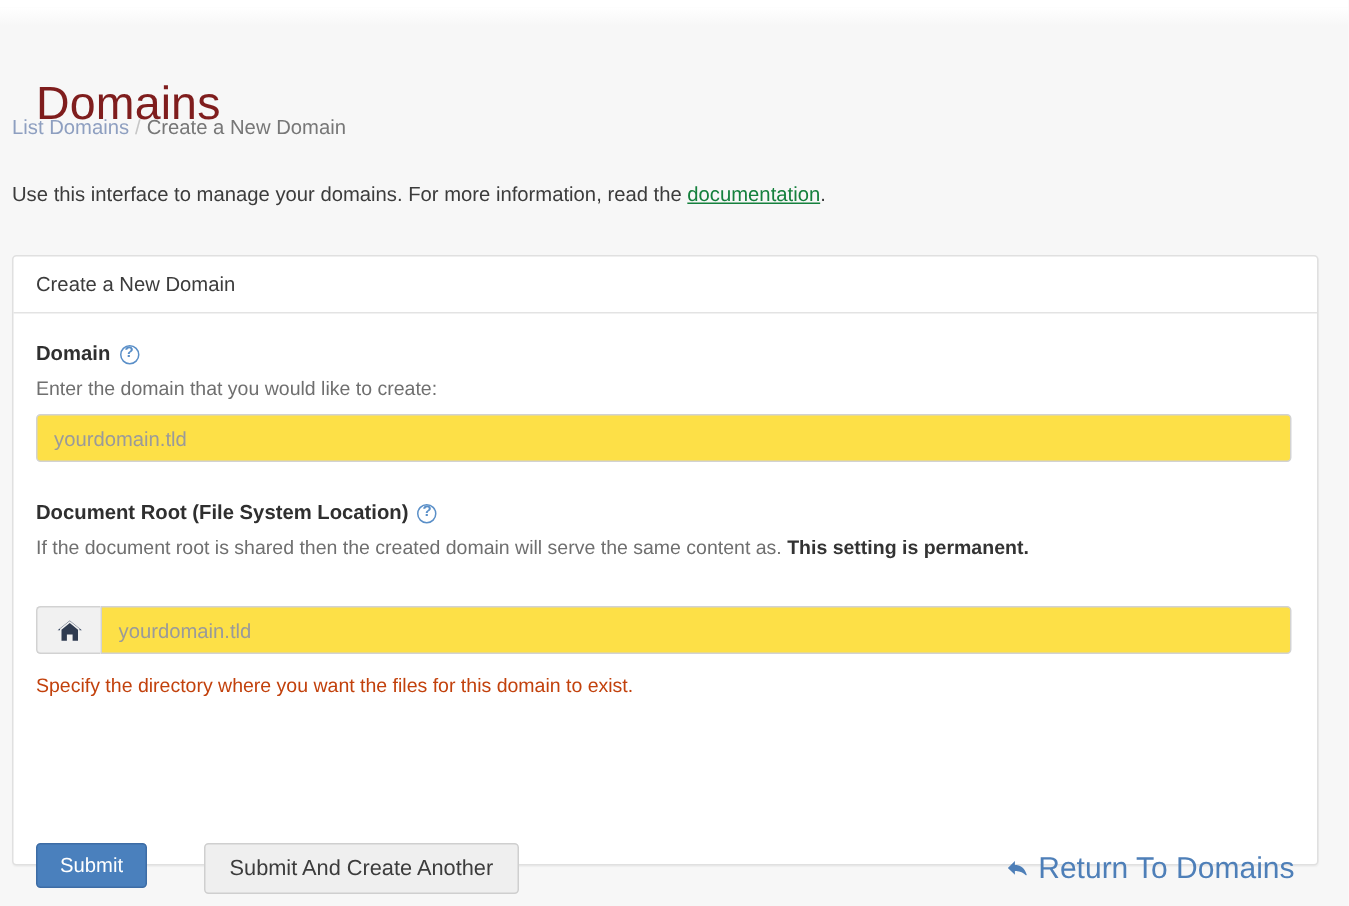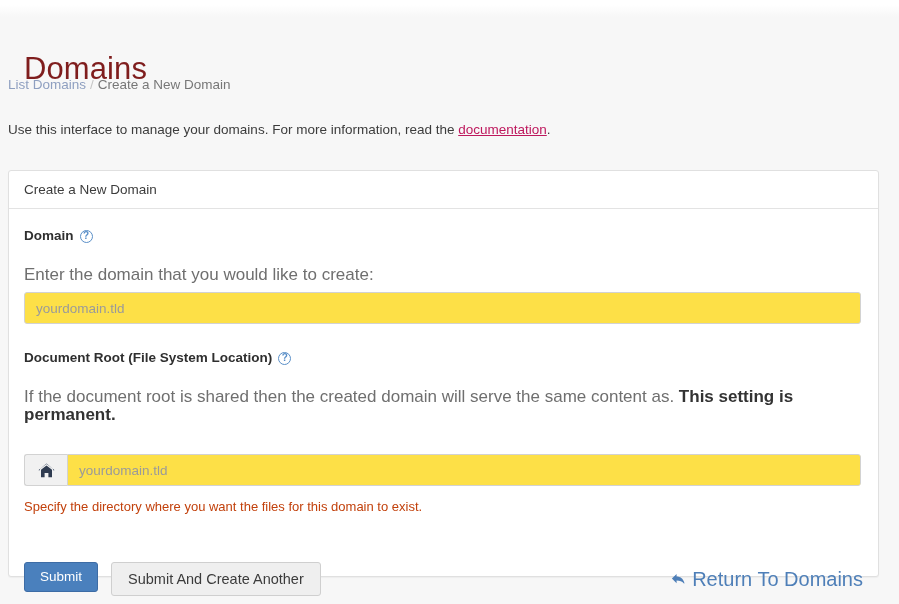--- a/index.html
+++ b/index.html
@@ -75,21 +75,21 @@
   .intro {
     position: absolute;
     left: 8px;
     top: 104px;
     font-size: 13.5px;
     line-height: 18px;
     color: #3c3c3c;
     white-space: nowrap;
   }
   .intro a {
-    color: #be185d;
+    color: #15803d;
     text-decoration: underline;
   }
 
   
   .panel {
     position: absolute;
     left: 8px;
     top: 153px;
     width: 871px;
     height: 407px;
@@ -145,24 +145,24 @@
     line-height: 1;
     font-family: "Liberation Sans", sans-serif;
     cursor: pointer;
     box-sizing: border-box;
     position: relative;
     top: 0px;
   }
   .help-icon span { position: relative; top: -0.5px; }
 
   .field-desc {
-    font-size: 17px;
+    font-size: 13px;
     color: #6f6f6f;
     line-height: 18px;
-    margin-top: 21px;
+    margin-top: 5px;
   }
   .field-desc .strong {
     font-weight: bold;
     color: #333333;
   }
 
   .text-input {
     display: block;
     width: 837px;
     height: 32px;
@@ -213,21 +213,21 @@
   
   .btn-row {
     position: absolute;
     left: 15px;
     right: 15px;
     top: 353px;
     display: flex;
     align-items: center;
     justify-content: space-between;
   }
-  .btn-left { display: flex; align-items: flex-start; }
+  .btn-left { display: flex; align-items: flex-start; gap: 37px; }
   .btn {
     font-family: "Liberation Sans", sans-serif;
     font-size: 13.5px;
     line-height: 18px;
     padding: 6px 12px;
     border-radius: 3px;
     cursor: pointer;
     box-sizing: border-box;
     white-space: nowrap;
   }
@@ -238,21 +238,21 @@
     height: 30px;
     padding: 5px 15px;
   }
   .btn-default {
     background: #efefef;
     border: 1px solid #cfcfcf;
     color: #3c3c3c;
     height: 34px;
     padding: 7px 16px;
     font-size: 14.5px;
-    margin-left: 13px;
+    margin-left: 1px;
   }
   .return-link {
     color: #4e7fb8;
     font-size: 20px;
     line-height: 18px;
     text-decoration: none;
     display: flex;
     align-items: center;
     white-space: nowrap;
   }

